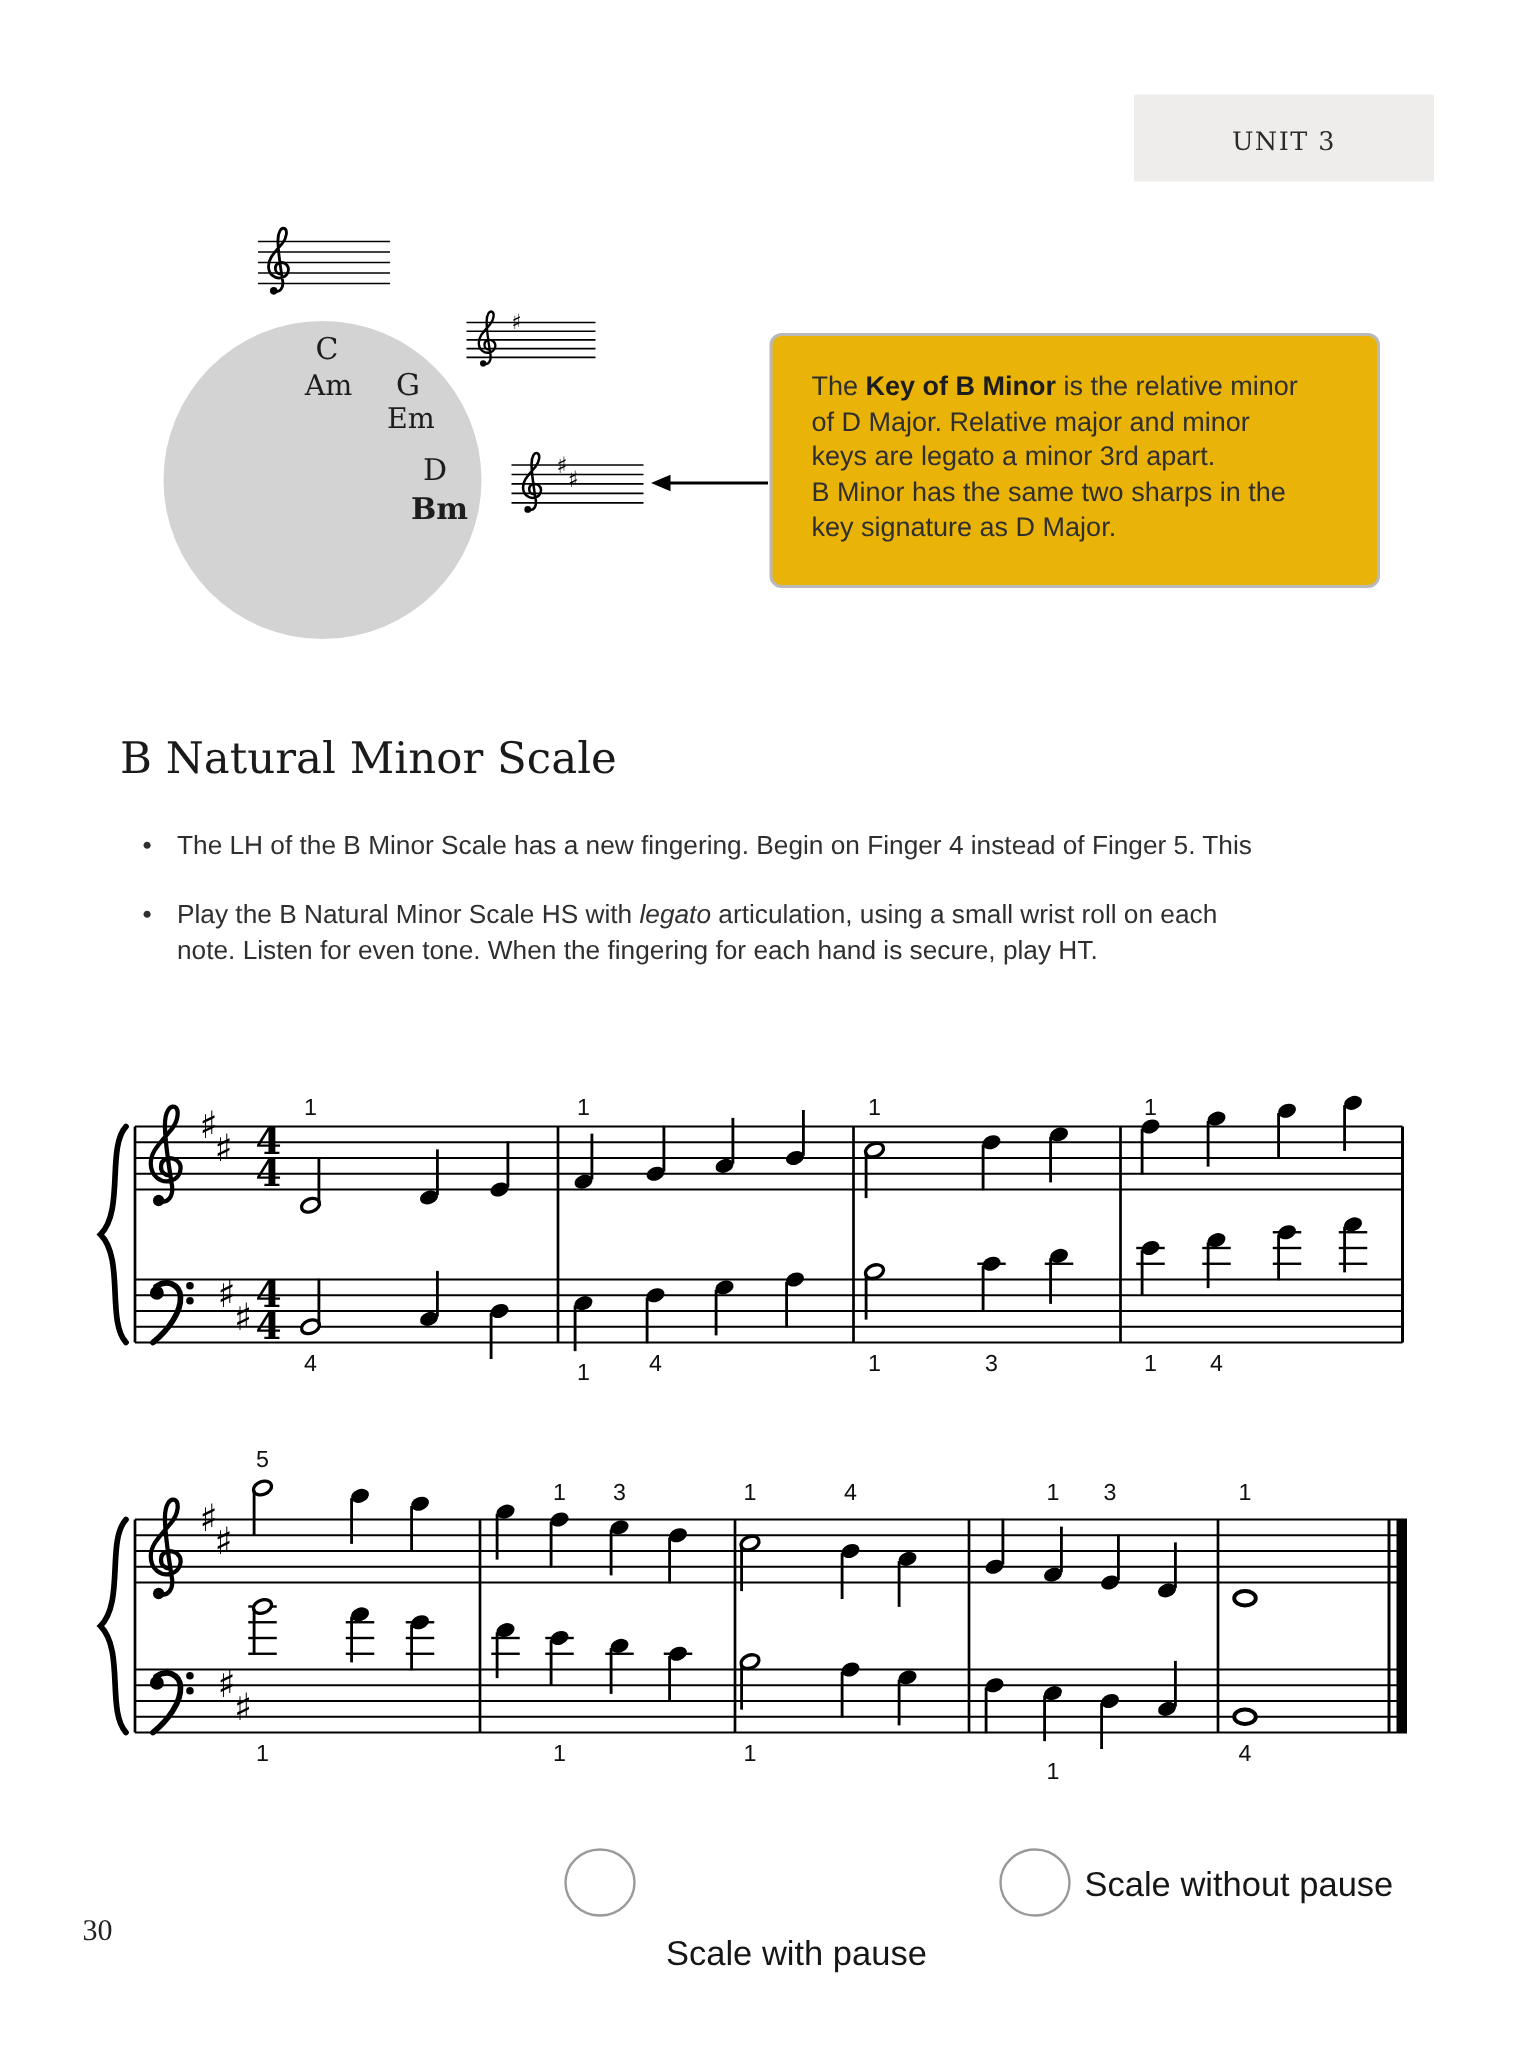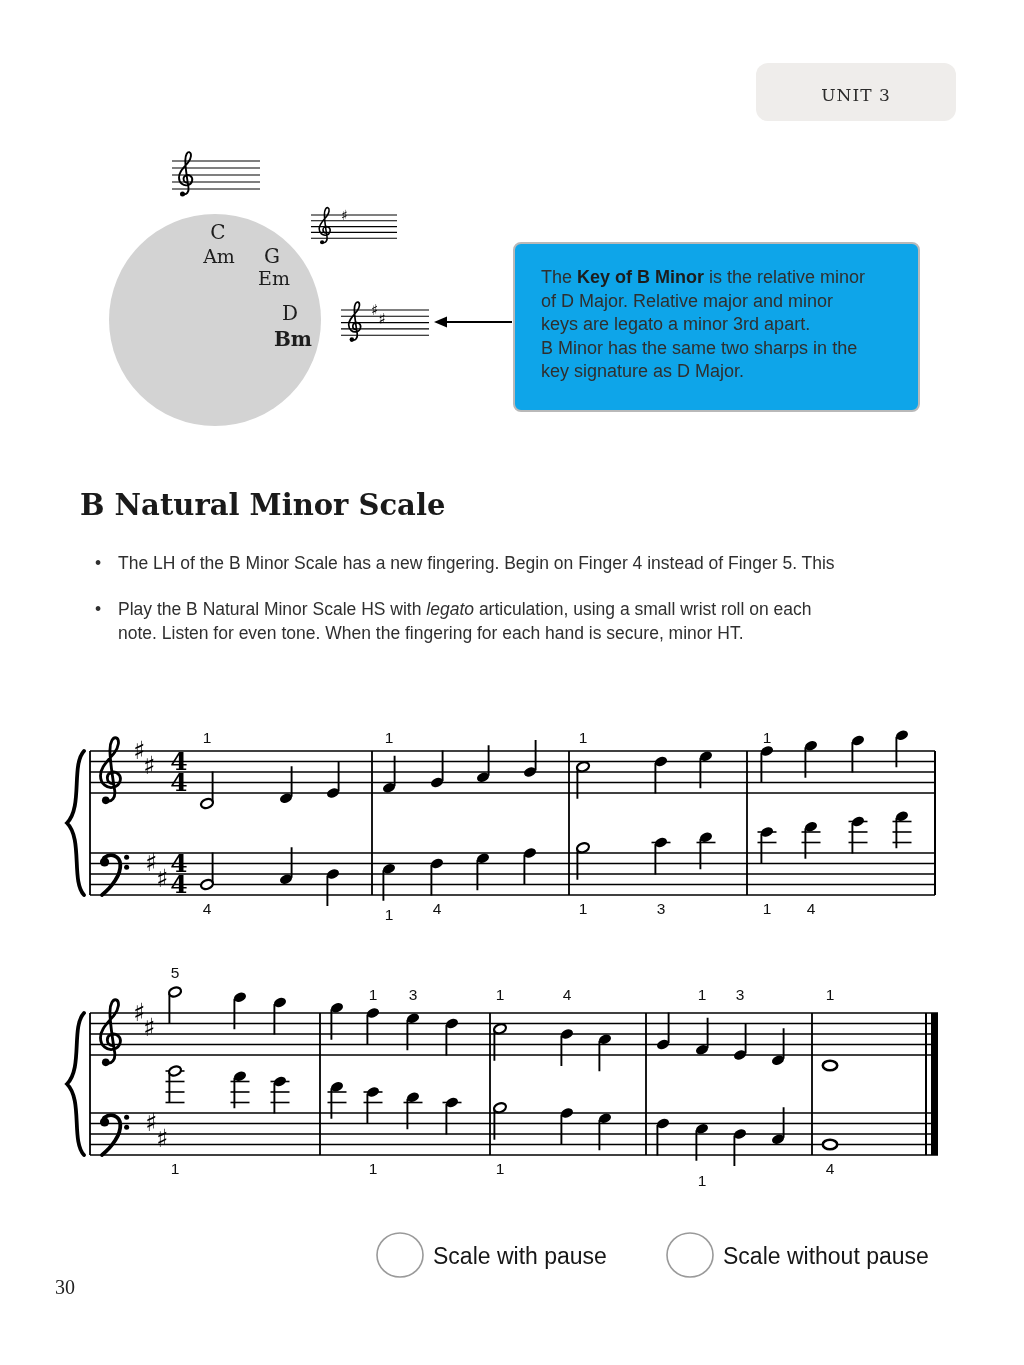--- a/index.html
+++ b/index.html
@@ -2,28 +2,28 @@
 <html><head>
 <meta charset="utf-8">
 <style>
   html,body{margin:0;padding:0;background:#fff;}
   .page{position:relative;width:1024px;height:1365px;background:#ffffff;overflow:hidden;
         font-family:"Liberation Sans",sans-serif;color:#222;}
   #artwork{position:absolute;left:0;top:0;width:1024px;height:1365px;}
   .title{position:absolute;left:80px;top:58px;font-family:"DejaVu Serif",serif;
          font-size:40px;font-weight:600;letter-spacing:1px;color:#151515;}
   .badge{position:absolute;left:756px;top:63px;width:200px;height:58px;background:#efedeb;
-         border-radius:12px;display:flex;align-items:center;justify-content:center;}
+         border-radius:0;display:flex;align-items:center;justify-content:center;}
   .badge span{font-family:"DejaVu Serif",serif;font-size:17px;letter-spacing:1px;color:#2b2b2b;padding-top:6px;}
   .infobox{position:absolute;left:513px;top:222px;width:407px;height:170px;box-sizing:border-box;
-           background:#0ea5e9;border:2px solid #b9b9b9;border-radius:8px;padding:22px 20px 0 26px;
-           font-size:18px;line-height:23.5px;color:#2f2f2f;margin-top:20px;}
+           background:#eab308;border:2px solid #b9b9b9;border-radius:8px;padding:22px 20px 0 26px;
+           font-size:18px;line-height:23.5px;color:#2f2f2f;}
   .infobox b{font-weight:bold;color:#1c1c1c;}
   .heading{position:absolute;left:80px;top:488px;font-family:"DejaVu Serif",serif;
-           font-size:29px;font-weight:700;color:#1a1a1a;}
+           font-size:29px;font-weight:400;color:#1a1a1a;}
   .bullets{position:absolute;left:95px;top:551px;width:860px;font-size:17.5px;line-height:24px;color:#2f2f2f;}
   .bullet{position:relative;padding-left:23px;margin-bottom:22px;}
   .bullet .dot{position:absolute;left:0;top:0;}
   .bullet i{}
   .optlabel{position:absolute;top:1243px;font-size:23px;color:#161616;}
   .pagenum{position:absolute;left:55px;top:1276px;font-size:20px;color:#222;font-family:Liberation Serif, serif;}
 </style>
 </head>
 <body>
 
@@ -446,20 +446,20 @@
   </div>
 
   <div class="infobox">
     <div id="infobox-text"><span>The </span><b>Key of B Minor</b><span> is the relative minor</span><br><span>of D Major. Relative major and minor</span><br><span>keys are legato a minor 3rd apart.</span><br><span>B Minor has the same two sharps in the</span><br><span>key signature as D Major.</span></div>
   </div>
 
   <div class="heading">B Natural Minor Scale</div>
 
   <div class="bullets" id="bullets">
       <div class="bullet"><span class="dot">•</span><span>The LH of the B Minor Scale has a new fingering. Begin on Finger 4 instead of Finger 5. This</span><br></div>
-      <div class="bullet"><span class="dot">•</span><span>Play the B Natural Minor Scale HS with </span><i>legato</i><span> articulation, using a small wrist roll on each</span><br><span>note. Listen for even tone. When the fingering for each hand is secure, minor HT.</span></div>
+      <div class="bullet"><span class="dot">•</span><span>Play the B Natural Minor Scale HS with </span><i>legato</i><span> articulation, using a small wrist roll on each</span><br><span>note. Listen for even tone. When the fingering for each hand is secure, play HT.</span></div>
     </div>
 
-  <div class="optlabel" id="opt-label-0" style="left: 433px;">Scale with pause</div>
+  <div class="optlabel" id="opt-label-0" style="left: 444px; margin-top: 46px;">Scale with pause</div>
   <div class="optlabel" id="opt-label-1" style="left: 723px;">Scale without pause</div>
 
   <div class="pagenum">30</div>
 </div>
 
 </body></html>

